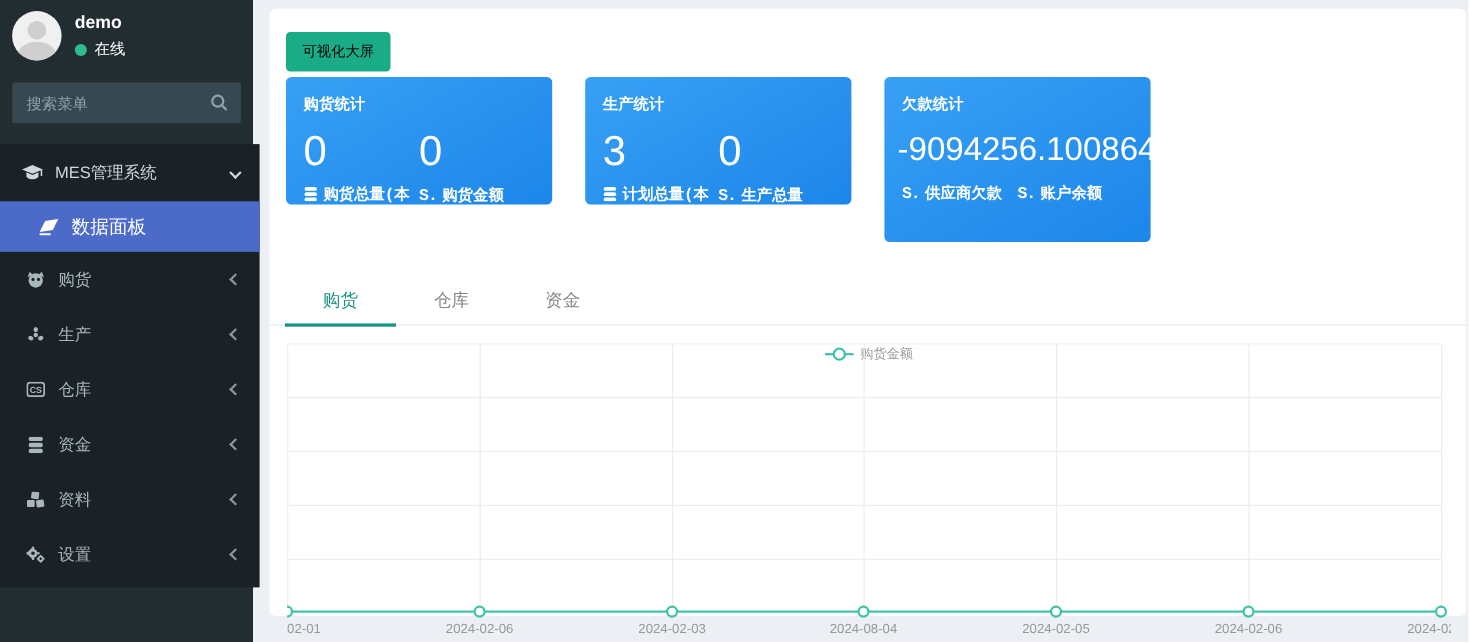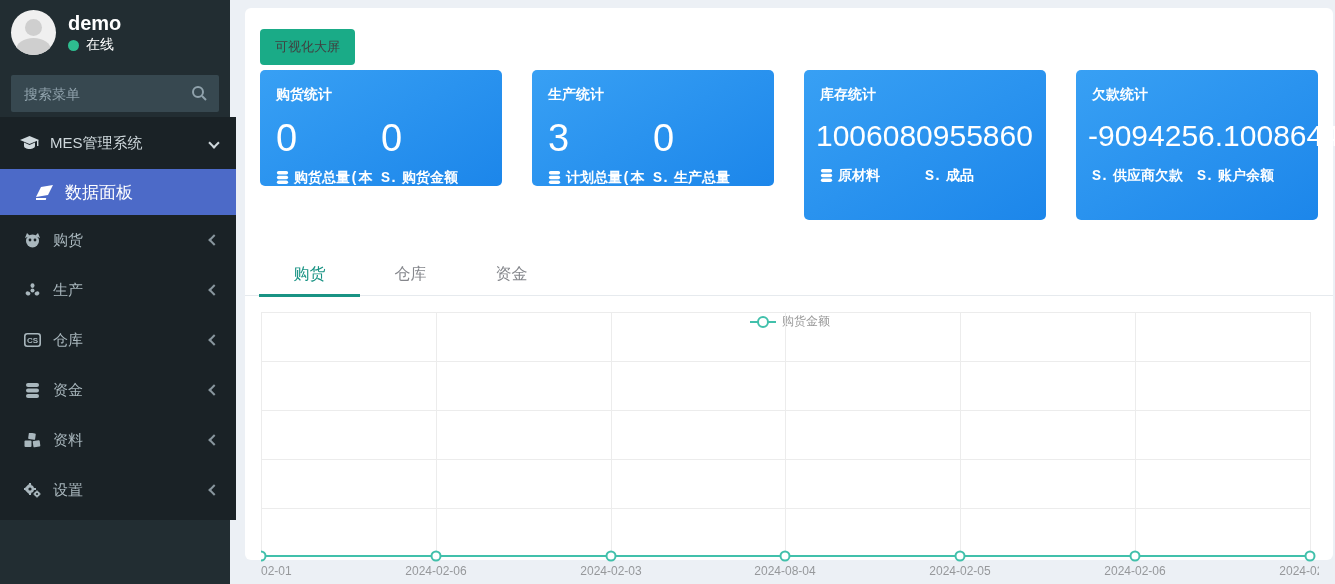--- a/index.html
+++ b/index.html
@@ -4,42 +4,42 @@
 <style>
   * { margin:0; padding:0; box-sizing:border-box; }
   body { font-family:"Liberation Sans","DejaVu Sans",sans-serif; }
   .app { position:relative; width:1335px; height:584px; background:#ecf0f5; overflow:hidden; }
 
   
   .sidebar { position:absolute; left:0; top:0; width:230px; height:584px; background:#222d32; color:#b0bec5; }
   .avatar { position:absolute; left:11px; top:10px; width:45px; height:45px; border-radius:50%; background:#f0f0f0; overflow:hidden; }
   .avatar .head { position:absolute; left:14px; top:9px; width:17px; height:17px; border-radius:50%; background:#cfcfcf; }
   .avatar .body { position:absolute; left:5px; top:28px; width:35px; height:24px; border-radius:50%; background:#cfcfcf; }
-  .user-name { position:absolute; left:68px; top:12px; font-size:20px; font-weight:bold; color:#fff; }
+  .user-name { position:absolute; left:68px; top:12px; font-size:16px; font-weight:bold; color:#fff; }
   .user-status { position:absolute; left:68px; top:36px; font-size:14px; color:#fff; display:flex; align-items:center; gap:7px; }
   .status-dot { width:11px; height:11px; border-radius:50%; background:#2ebd8f; display:inline-block; }
   .search-box { position:absolute; left:11px; top:75px; width:208px; height:37px; background:#374850; border-radius:2px; }
   .search-box input { width:100%; height:100%; background:transparent; border:none; outline:none; color:#d7dde0; font-size:14px; padding:0 36px 0 13px; font-family:inherit; }
   .search-box input::placeholder { color:#90a2ac; }
   .search-icon { position:absolute; right:12px; top:10px; }
 
-  .menu-block { position:absolute; left:0; top:117px; width:236px; height:403px; background:#1a2226; }
+  .menu-block { position:absolute; left:0; top:131px; width:236px; height:403px; background:#1a2226; }
   .menu-row { position:relative; display:flex; align-items:center; cursor:pointer; }
   .mes-row { height:52px; padding-left:17px; color:#cfd8dc; font-size:15px; }
   .menu-item { height:50px; padding-left:20px; color:#a9b7bd; font-size:15px; }
   .menu-item:first-of-type { margin-top:5px; }
   .active-item { height:46px; padding-left:32px; background:#4c6ac8; color:#fff; font-size:17px; }
   .menu-row .m-icon { width:24px; display:inline-flex; justify-content:center; margin-right:9px; flex:none; }
   .chev { position:absolute; right:18px; width:8px; height:8px; border-left:2px solid #8a979e; border-bottom:2px solid #8a979e; }
   .chev-left { transform:rotate(45deg); }
   .chev-down { transform:rotate(-45deg); border-color:#cfd8dc; }
 
   
   .panel { position:absolute; left:245px; top:8px; width:1088px; height:552px; background:#ffffff; border-radius:6px; }
-  .bigscreen-btn { position:absolute; left:15px; top:21px; background:#1aab87; color:#404040; border:none; border-radius:4px; font-size:13px; padding:9px 15px; cursor:pointer; font-family:Liberation Serif, serif; }
+  .bigscreen-btn { position:absolute; left:15px; top:21px; background:#1aab87; color:#000000; border:none; border-radius:4px; font-size:13px; padding:9px 15px; cursor:pointer; font-family:Liberation Serif, serif; }
 
   .cards-row { position:absolute; left:15px; top:62px; display:flex; }
   .stat-card { width:242px; margin-right:30px; border-radius:5px; color:#fff; background:linear-gradient(150deg,#38a0f4 0%,#1c86ea 100%); padding:16px 0 0 0; flex:none; }
   .stat-card.tall { height:116px; }
   .stat-card.short { height:150px; }
   .card-title { font-size:14px; font-weight:600; padding:0 16px; }
   .card-values { display:flex; padding:0 16px; margin-top:12px; }
   .card-values .val { width:50%; font-size:38px; font-weight:400; line-height:44px; }
   .card-value-wide { padding:0 12px; margin-top:10px; font-size:30px; font-weight:400; line-height:44px; white-space:nowrap; overflow:visible; }
   .card-labels { display:flex; padding:0 16px; margin-top:8px; }
@@ -236,32 +236,20 @@
         <div class="card-labels">
           <span class="lbl"><span class="db-icon"><svg width="13" height="13" viewBox="0 0 15 15" fill="#fff">
                   <rect x="1" y="0" width="13" height="4" rx="2"></rect>
                   <rect x="1" y="5.5" width="13" height="4" rx="2"></rect>
                   <rect x="1" y="11" width="13" height="4" rx="2"></rect>
                 </svg></span><span>计划总量(本月)</span></span>
           <span class="lbl"><span class="s-icon">S.</span><span>生产总量(本月)</span></span>
         </div>
       </div>
 
-      <div class="stat-card short">
-        <div class="card-title">库存统计</div>
-        <div class="card-value-wide">1006080955860</div>
-        <div class="card-labels">
-          <span class="lbl"><span class="db-icon"><svg width="13" height="13" viewBox="0 0 15 15" fill="#fff">
-                  <rect x="1" y="0" width="13" height="4" rx="2"></rect>
-                  <rect x="1" y="5.5" width="13" height="4" rx="2"></rect>
-                  <rect x="1" y="11" width="13" height="4" rx="2"></rect>
-                </svg></span><span>原材料</span></span>
-          <span class="lbl"><span class="s-icon">S.</span><span>成品</span></span>
-        </div>
-      </div>
 
       <div class="stat-card short">
         <div class="card-title">欠款统计</div>
         <div class="card-value-wide">-9094256.1008644</div>
         <div class="card-labels">
           <span class="lbl"><span class="s-icon">S.</span><span>供应商欠款</span></span>
           <span class="lbl"><span class="s-icon">S.</span><span>账户余额</span></span>
         </div>
       </div>
 

